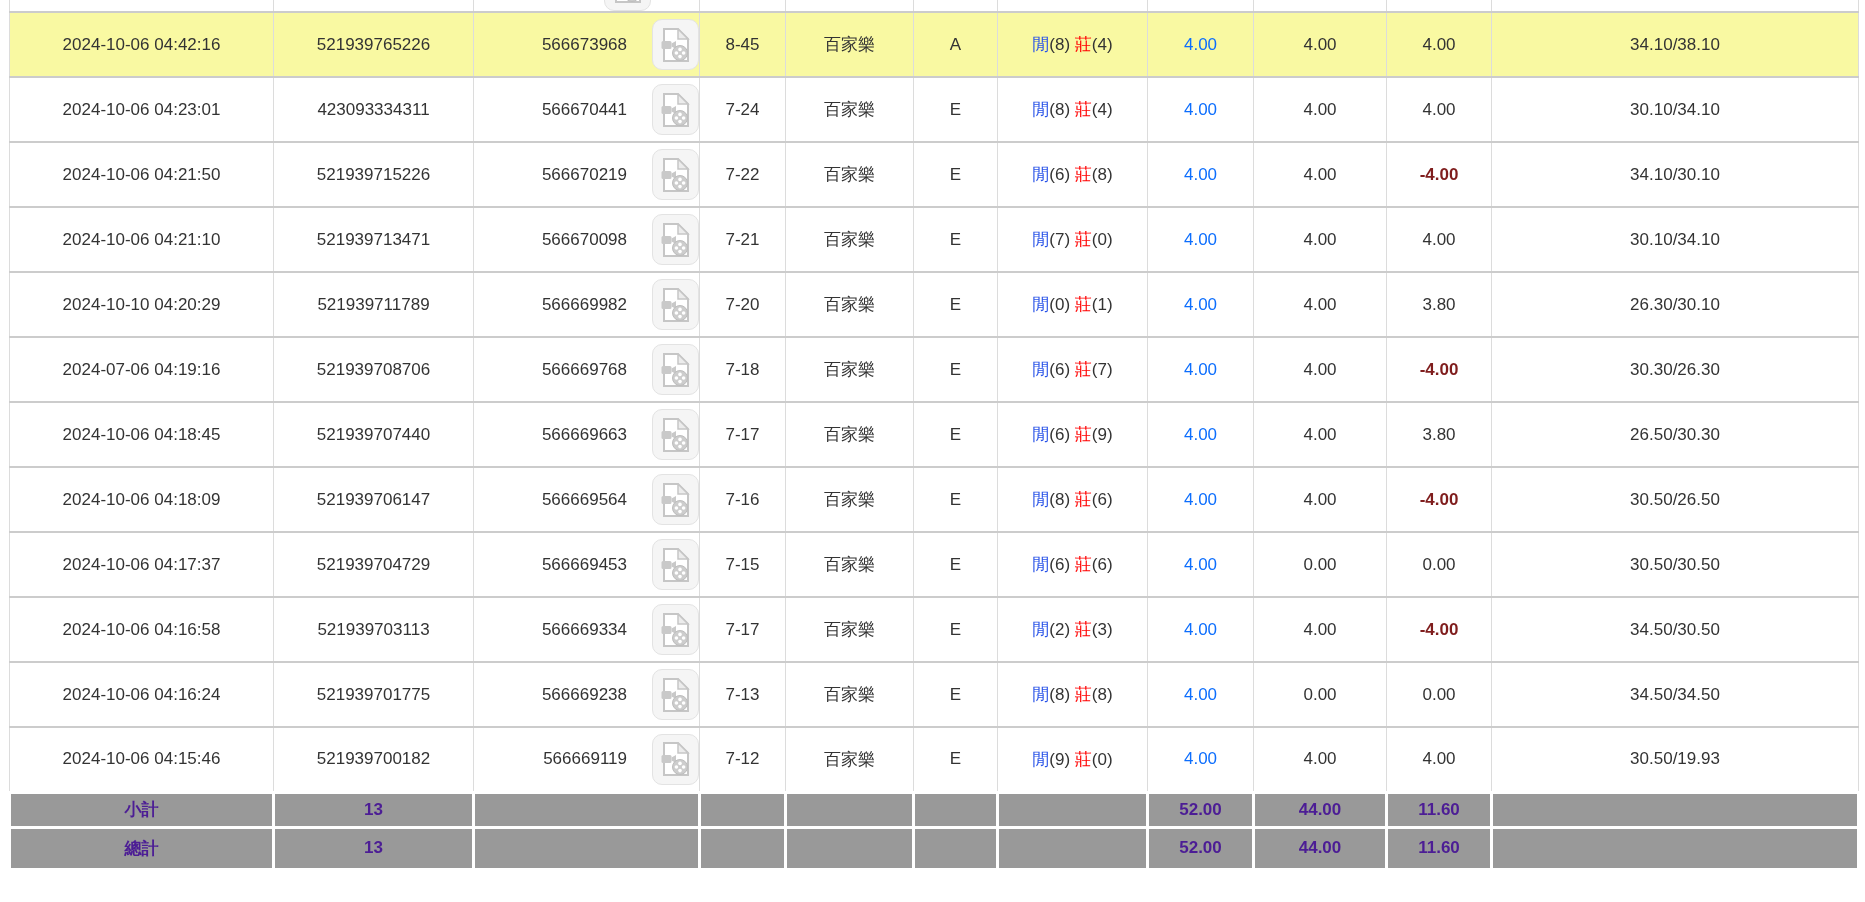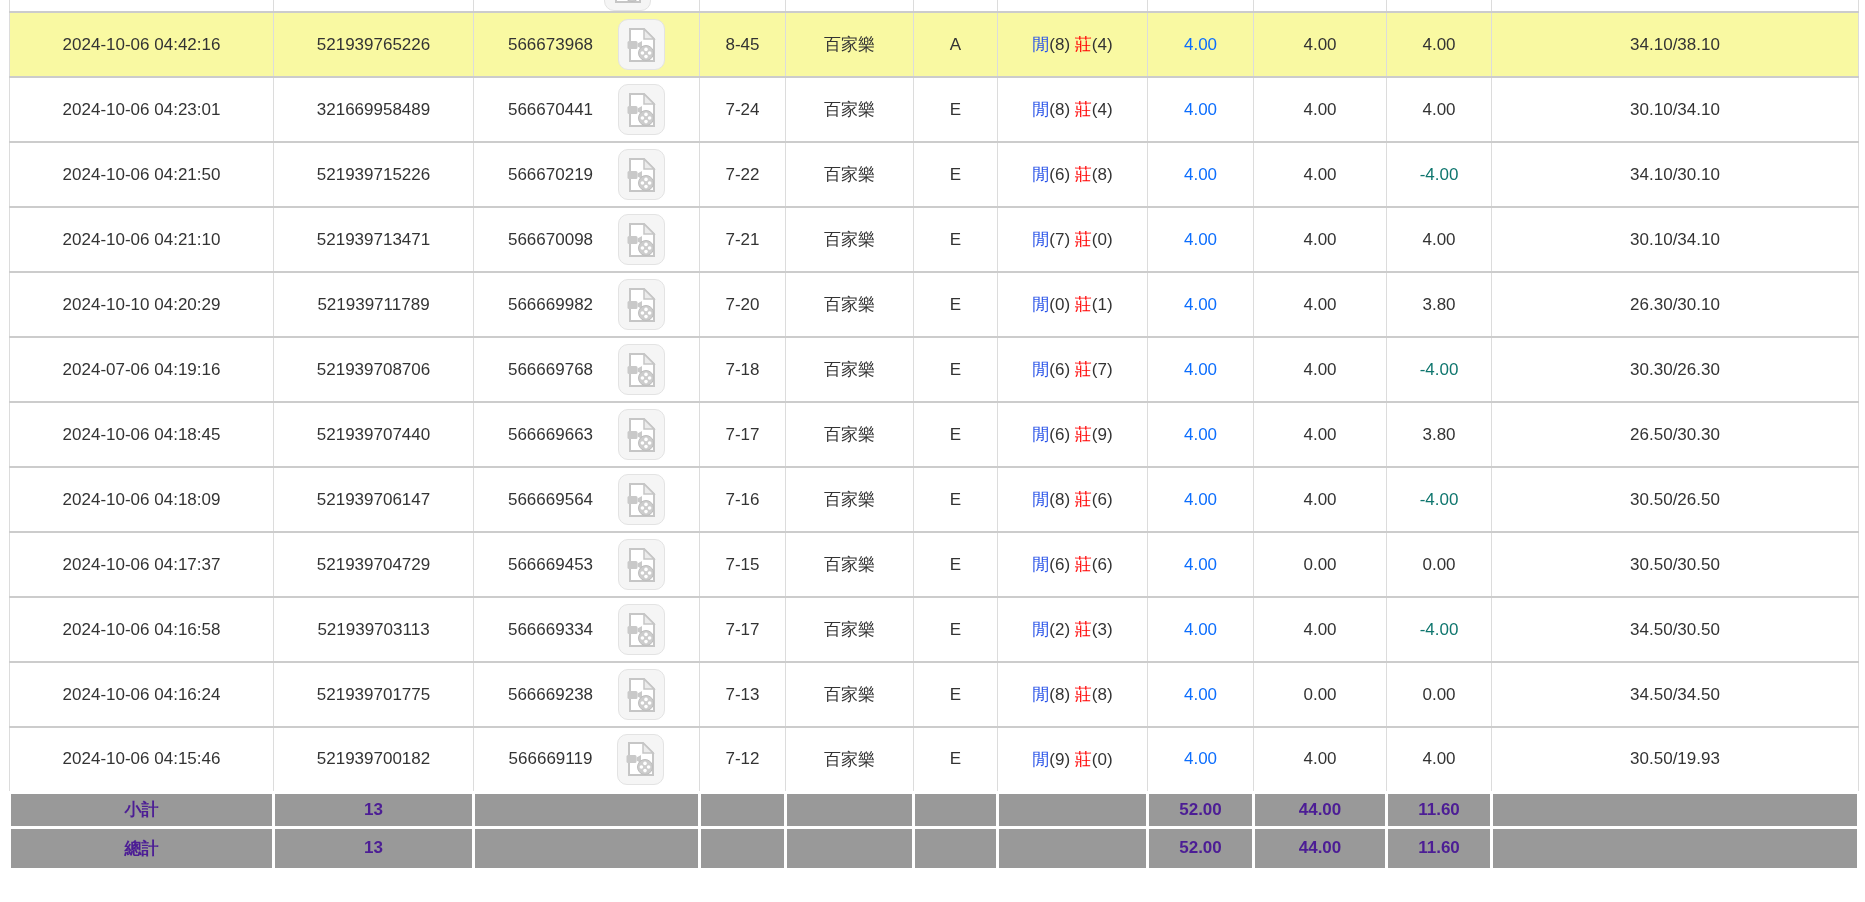--- a/index.html
+++ b/index.html
@@ -28,40 +28,40 @@
     overflow: visible;
     padding: 0;
   }
   tr.data-row { height: 65px; background: #ffffff; }
   tr.data-row.highlight { background: #f9f9a2; }
   tr.partial-row { height: 12px; background: #ffffff; }
   tr.partial-row td { border-top: none; }
   .rid-wrap {
     display: flex;
     align-items: center;
-    justify-content: center;
+    justify-content: flex-end;
     gap: 25px;
   }
   .video-btn {
     display: inline-flex;
     align-items: center;
     justify-content: center;
     width: 45px;
     height: 49px;
     background: #f5f5f5;
     border: 1px solid #e3e3e3;
     border-radius: 10px;
     cursor: pointer;
   }
   .pos-rel { position: relative; }
   .clip-icon { position: absolute; left: 130px; top: -40px; }
   .p-label { color: #2953e8; }
   .b-label { color: #ff0000; }
   a.bet-link { color: #0d6efd; text-decoration: none; cursor: pointer; }
-  .win.neg { color: #0f766e; }
+  .win.neg { color: #7f1d1d; font-weight: bold; }
   tr.summary-row { background: #999999; color: #4c1d95; font-weight: bold; }
   tr.summary-row td {
     border: 3px solid #ffffff;
     background: #999999;
   }
   tr.summary-row.subtotal { height: 35px; }
   tr.summary-row.total { height: 42px; margin-top: 8px; }
 </style>
 </head>
 <body>
@@ -136,21 +136,21 @@
       <span class="p-label">閒</span><span>(8)</span>
       <span class="b-label">莊</span><span>(4)</span>
     </td>
     <td><a class="bet-link">4.00</a></td>
     <td><span>4.00</span></td>
     <td><span class="win">4.00</span></td>
     <td><span>34.10/38.10</span></td>
   </tr>
       <tr class="data-row">
     <td><span>2024-10-06 04:23:01</span></td>
-    <td><span>321669958489</span></td>
+    <td><span>423093334311</span></td>
     <td>
       <span class="rid-wrap">
         <span>566670441</span>
         <span class="video-btn">
           <svg width="30" height="34" viewBox="0 0 30 34" aria-hidden="true">
             <path d="M3 1 h14 l10 10 v22 h-24 z" fill="#ffffff" stroke="#c6c6c6" stroke-width="2"></path>
             <path d="M17 1 l10 10 h-10 z" fill="#ececec" stroke="#c6c6c6" stroke-width="1.5"></path>
             <rect x="0.5" y="13" width="10" height="8" rx="1.5" fill="#c9c9c9"></rect>
             <polygon points="10.5,15.5 15,13 15,21 10.5,18.5" fill="#c9c9c9"></polygon>
             <circle cx="19" cy="25" r="7.5" fill="#cdcdcd" stroke="#bdbdbd"></circle>

